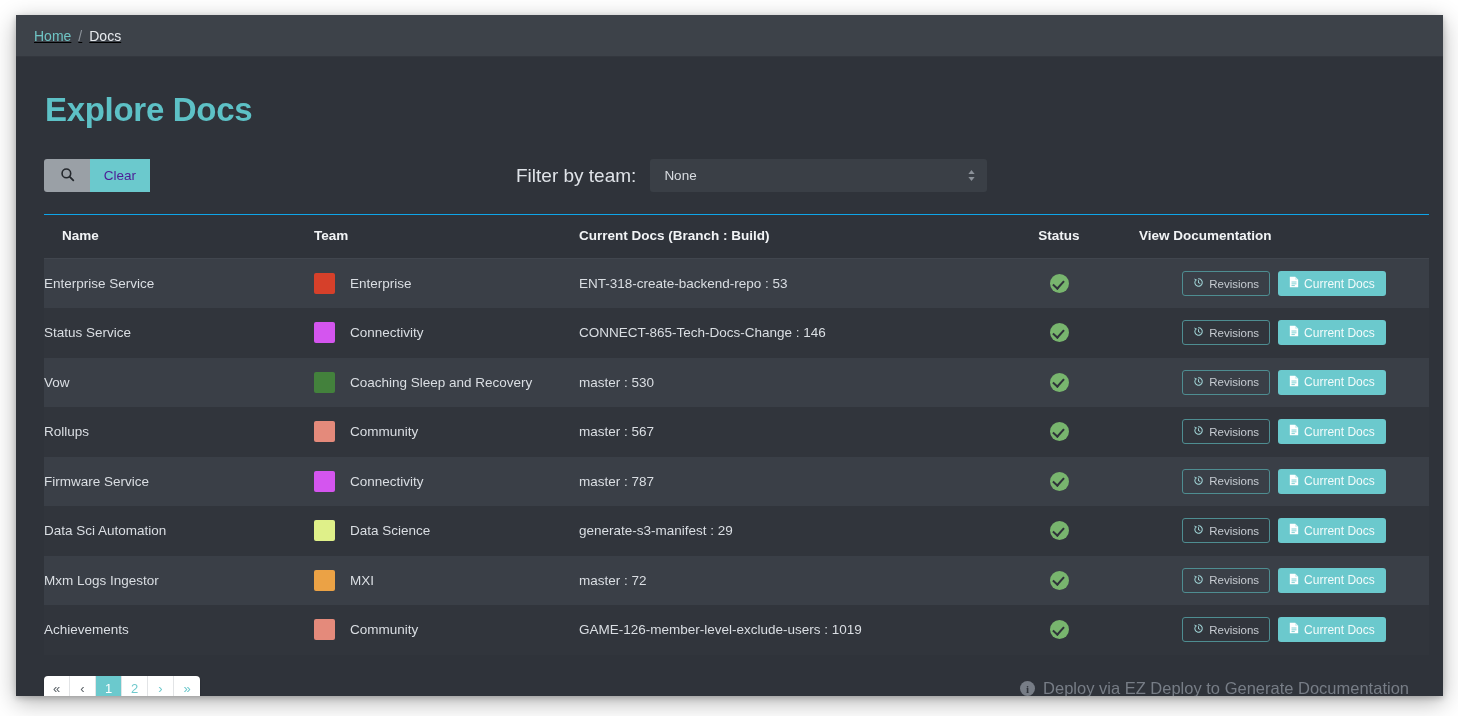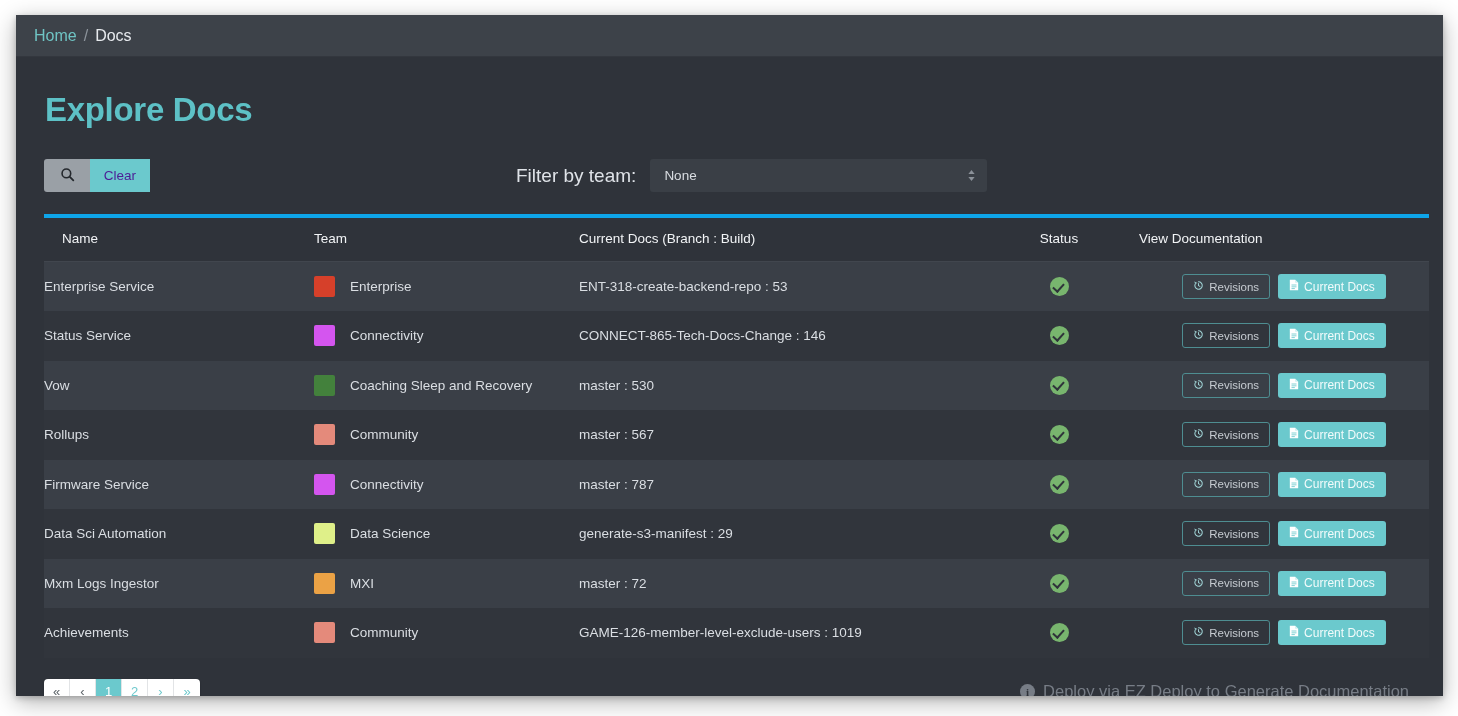--- a/index.html
+++ b/index.html
@@ -31,22 +31,23 @@
     overflow: hidden;
   }
 
   
   .breadcrumb-bar {
     height: 42px;
     background: #3d4249;
     display: flex;
     align-items: center;
     padding-left: 18px;
-    font-size: 16px;
+    font-size: 14px;
     border-bottom: 1px solid #33373e;
+    text-decoration: underline;
   }
   .bc-home { color: #6fc4c4; }
   .bc-sep  { color: #8d949c; margin: 0 7px; }
   .bc-current { color: #e7eaee; }
 
   
   .page-body {
     padding: 0 28px;
     background: #2f333a;
     height: 639px;
@@ -148,24 +149,24 @@
   
   .docs-table {
     width: 100%;
     border-collapse: collapse;
     margin-top: 22px;
     table-layout: fixed;
   }
   .docs-table thead th {
     color: #f2f4f6;
     font-size: 13.5px;
-    font-weight: normal;
+    font-weight: bold;
     text-align: left;
     padding: 13px 0 15px 0;
-    border-top: 4px solid #0ea5e9;
+    border-top: 1px solid #0ea5e9;
     border-bottom: 1px solid #41464e;
   }
   .col-name { width: 270px; padding-left: 18px !important; }
   .col-team { width: 265px; }
   .col-docs { width: 400px; }
   .col-status { width: 160px; text-align: center !important; }
   .col-view { width: 290px; text-align: right; }
 
   .docs-table tbody tr { height: 49.5px; }
   .docs-table tbody tr:nth-child(odd)  { background: #3a3f47; }

